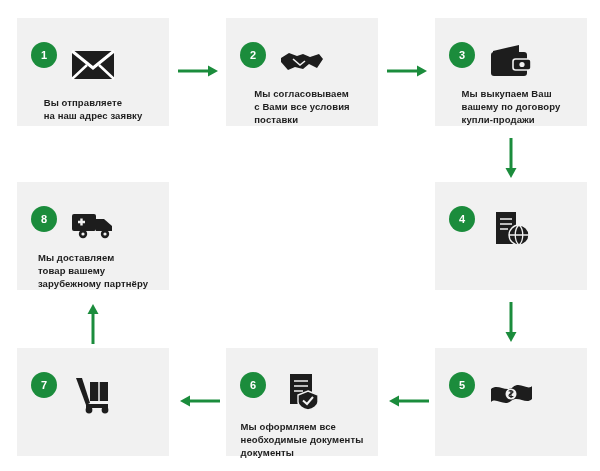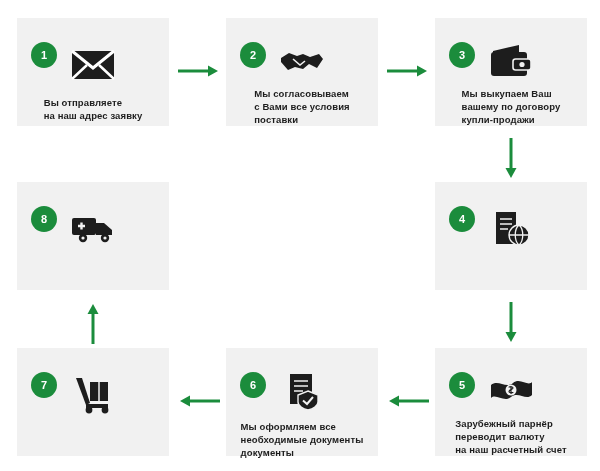--- a/index.html
+++ b/index.html
@@ -157,23 +157,20 @@
 
   <div class="card" style="left:435px; top:348px; width:152px; height:108px;">
     <div class="badge">5</div>
     <div class="icon-wrap">
       <svg width="46" height="32" viewBox="0 0 46 32">
         <path d="M3 10 C10 4, 18 14, 25 8 C32 2, 40 12, 44 7 L44 20 C38 26, 30 16, 23 22 C16 28, 8 18, 3 23 Z" fill="#1d1d1d"></path>
         <circle cx="23" cy="15" r="5.5" fill="#f1f1f1"></circle>
         <path d="M23 11 L23 19 M21 12.6 C21 11.4, 25 11.4, 25 13 C25 14.6, 21 14.6, 21 16.4 C21 18, 25 18, 25 17" stroke="#1d1d1d" stroke-width="1.2" fill="none"></path>
       </svg>
     </div>
-    <div class="caption">Зарубежный парнёр
-переводит валюту
-на наш расчетный счет</div>
   </div>
 
   <div class="arrow" style="left:387px; top:394px;">
     <svg width="42" height="14" viewBox="0 0 42 14">
       <path d="M42 7 L12 7" stroke="#1b8c3c" stroke-width="3" fill="none"></path>
       <path d="M12 1.5 L2 7 L12 12.5 Z" fill="#1b8c3c"></path>
     </svg>
   </div>
 
   <div class="card" style="left:226px; top:348px; width:152px; height:108px;">
@@ -225,15 +222,18 @@
       <svg width="46" height="32" viewBox="0 0 46 32">
         <rect x="2" y="5" width="24" height="17" rx="2" fill="#1d1d1d"></rect>
         <path d="M26 10 L34 10 L42 17 L42 22 L26 22 Z" fill="#1d1d1d"></path>
         <path d="M8 13 L15 13 M11.5 9.5 L11.5 16.5" stroke="#f1f1f1" stroke-width="2.4"></path>
         <circle cx="13" cy="25" r="4.2" fill="#1d1d1d"></circle>
         <circle cx="13" cy="25" r="1.6" fill="#f1f1f1"></circle>
         <circle cx="35" cy="25" r="4.2" fill="#1d1d1d"></circle>
         <circle cx="35" cy="25" r="1.6" fill="#f1f1f1"></circle>
       </svg>
     </div>
+    <div class="caption">Мы доставляем
+товар вашему
+зарубежному партнёру</div>
   </div>
 
 </div>
 
 </body></html>

